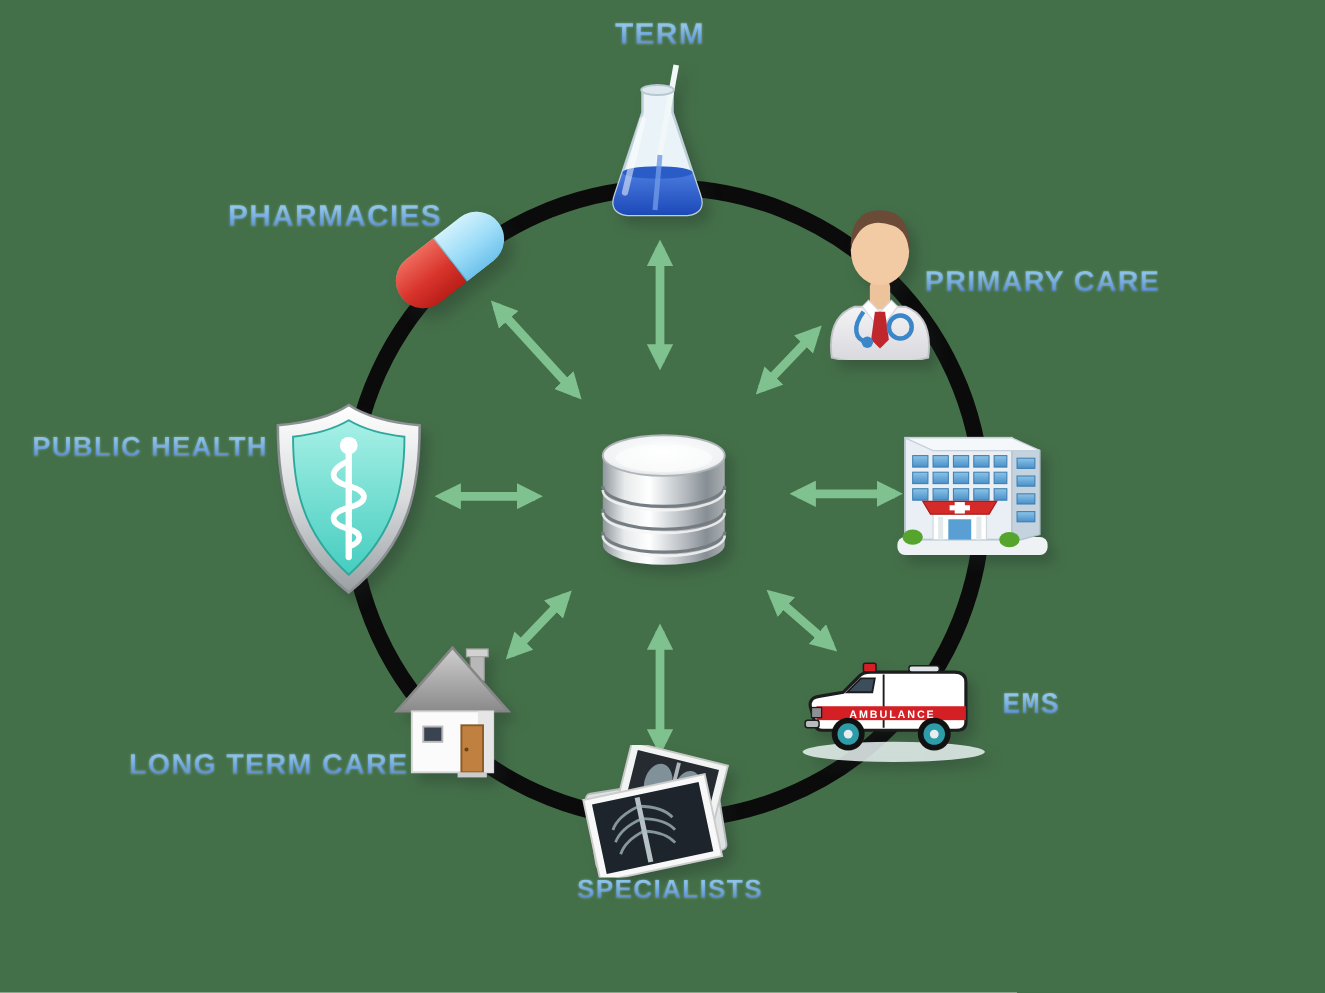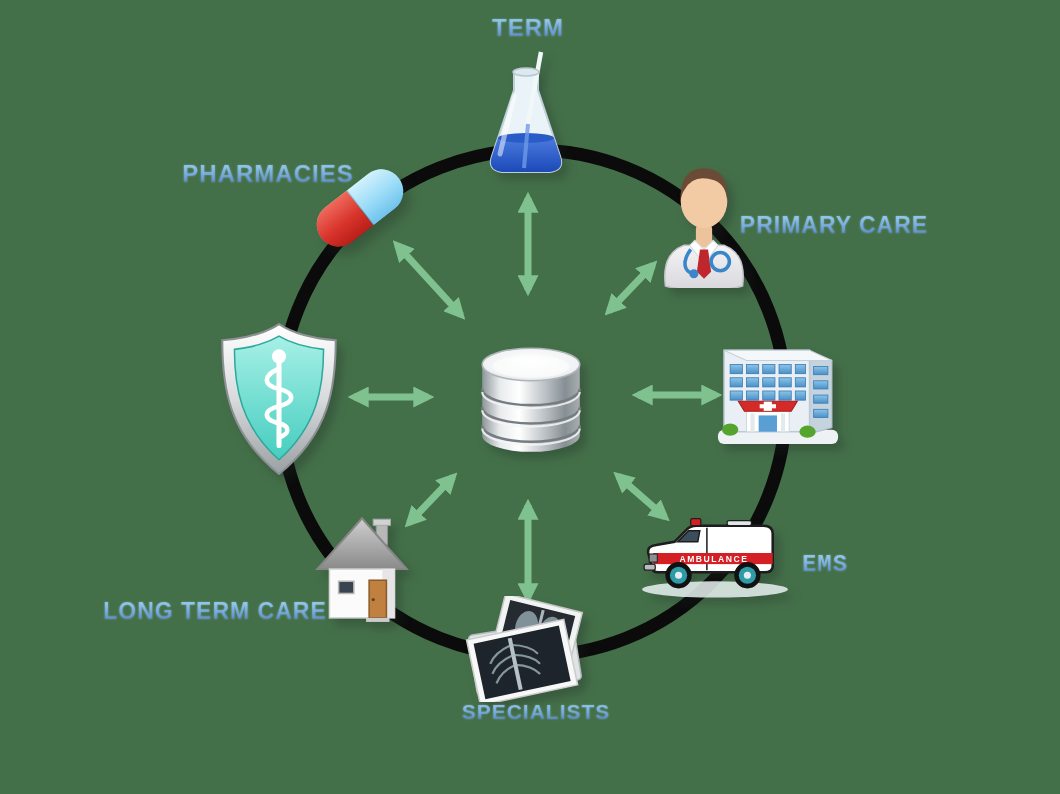--- a/index.html
+++ b/index.html
@@ -194,21 +194,21 @@
           <rect x="47" y="67" width="16" height="4"></rect>
         </g>
       <rect x="38" y="76" width="4" height="18" fill="#e4e9ec"></rect>
         <rect x="68" y="76" width="4" height="18" fill="#e4e9ec"></rect>
       <rect x="46" y="78" width="18" height="16" fill="#5a9fd4"></rect>
       <ellipse cx="18" cy="92" rx="8" ry="6" fill="#55a42e"></ellipse>
       <ellipse cx="94" cy="94" rx="8" ry="6" fill="#55a42e"></ellipse>
     </svg>
   </div>
 
-  <div class="icon" style="left:634px; top:508px;">
+  <div class="icon" style="left:634px; top:520px;">
     <svg width="162" height="92" viewBox="0 0 160 90">
       <ellipse cx="80" cy="80" rx="72" ry="8" fill="#e9f2f2" opacity="0.85"></ellipse>
       <path d="M18,58 L14,44 Q13,37 22,36 L40,33 L52,21 Q55,17 62,17 L128,17 Q137,17 137,25 L137,57 Q137,63 129,63 L24,63 Q18,63 18,58 Z" fill="#ffffff" stroke="#1d1d1d" stroke-width="2.5"></path>
       <polygon points="43,33 54,22 65,22 63,33" fill="#3c4d5c" stroke="#1d1d1d" stroke-width="1.5"></polygon>
       <line x1="72" y1="19" x2="72" y2="61" stroke="#1d1d1d" stroke-width="1.5"></line>
       <rect x="19" y="44" width="118" height="11" fill="#d42024"></rect>
       <text x="79" y="53" font-family="Liberation Sans, sans-serif" font-size="8.5" font-weight="bold" fill="#ffffff" text-anchor="middle" letter-spacing="1.5">AMBULANCE</text>
       <rect x="56" y="10" width="10" height="7" rx="1.5" fill="#d42024" stroke="#1d1d1d" stroke-width="1.2"></rect>
       <rect x="92" y="12" width="24" height="5" rx="2" fill="#dfe5e8" stroke="#1d1d1d" stroke-width="1.2"></rect>
       <rect x="10" y="55" width="11" height="6" rx="2" fill="#b8bcbe" stroke="#1d1d1d" stroke-width="1.2"></rect>
@@ -290,14 +290,15 @@
       <path d="M62,48 C46,55 46,64 62,68 C78,72 78,81 62,85 C46,89 46,98 62,102 C73,105 73,112 62,116" fill="none" stroke="#ffffff" stroke-width="4.5" stroke-linecap="round"></path>
     </svg>
   </div>
 
   <div class="node-label" style="left:448px; top:14px;  width:160px; font-size:24px;">TERM</div>
   <div class="node-label" style="left:158px; top:160px; width:220px; font-size:24px;">PHARMACIES</div>
   <div class="node-label" style="left:728px; top:212px; width:212px; font-size:23px;">PRIMARY CARE</div>
   <div class="node-label" style="left:770px; top:551px; width:110px; font-size:24px;font-family:Liberation Mono, monospace;">EMS</div>
   <div class="node-label" style="left:100px; top:598px; width:230px; font-size:23px;">LONG TERM CARE</div>
   <div class="node-label" style="left:431px; top:700px; width:210px; font-size:21px;">SPECIALISTS</div>
+  <div class="node-label" style="left:16px;  top:345px; width:208px; font-size:22px;">PUBLIC HEALTH</div>
 
 </div>
 
 </body></html>

